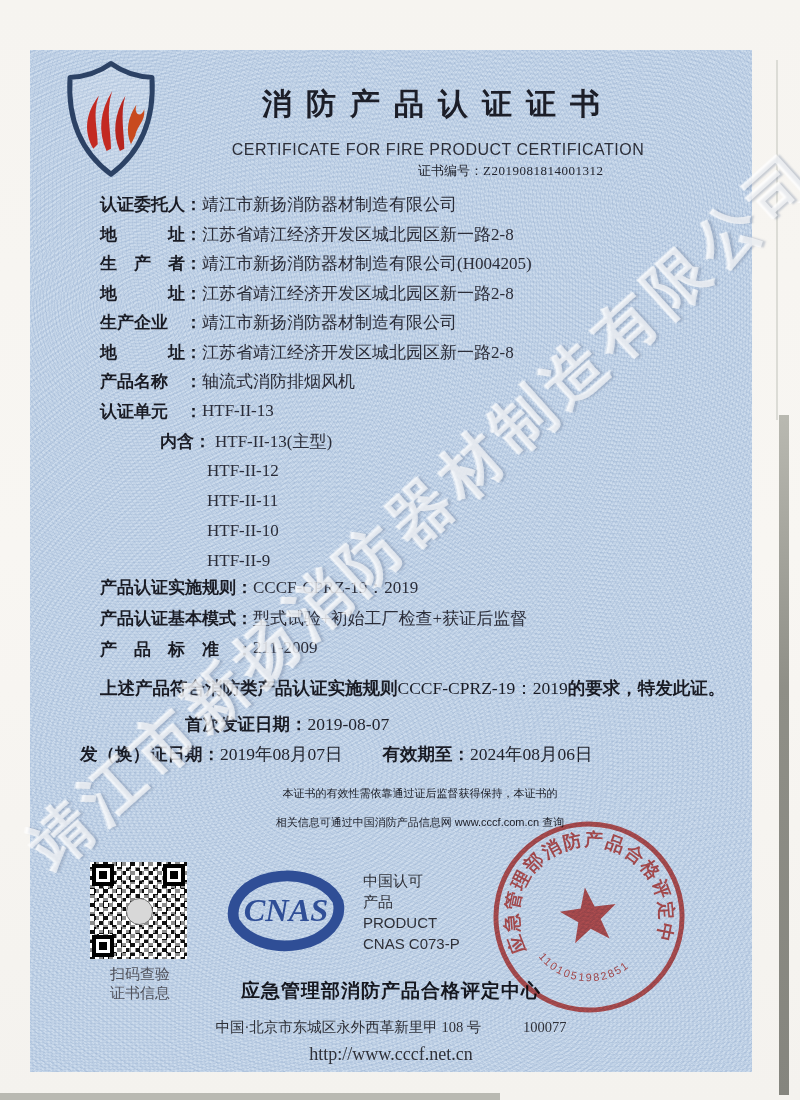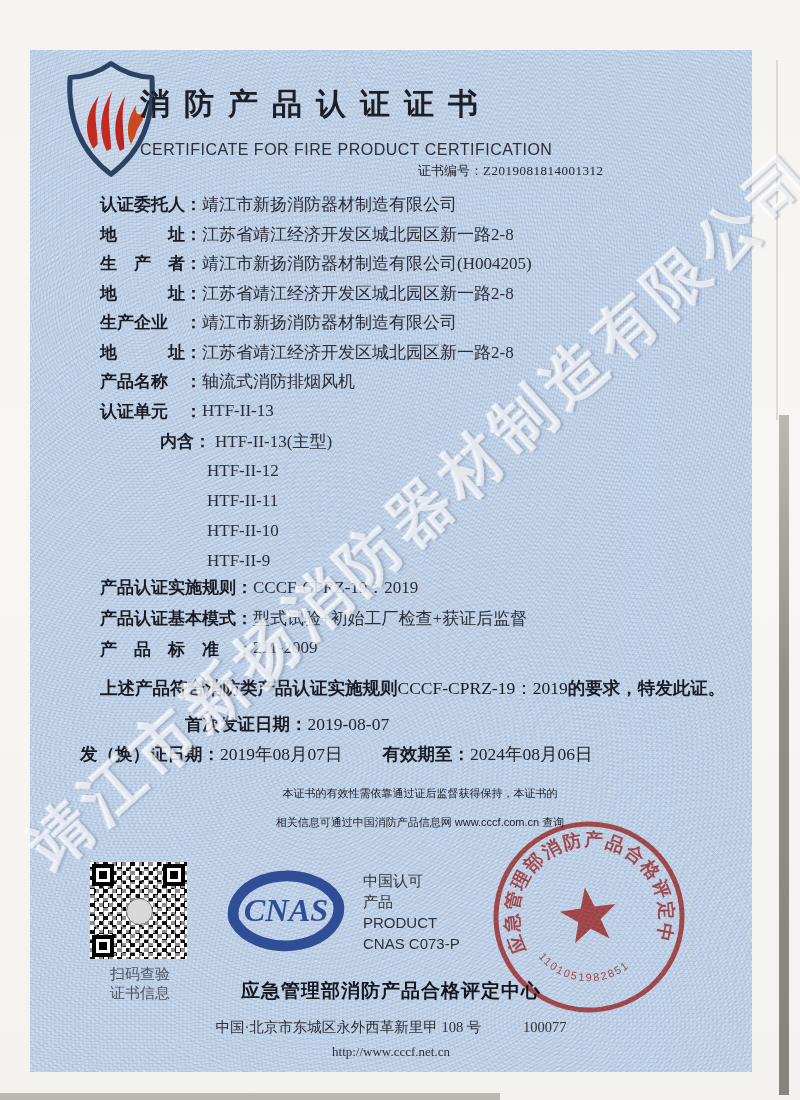--- a/index.html
+++ b/index.html
@@ -27,21 +27,21 @@
   .watermark{
     position:absolute;left:-120px;top:430px;width:1000px;text-align:center;
     transform:rotate(-42deg);transform-origin:center;
     font-size:62px;letter-spacing:7px;font-weight:bold;white-space:nowrap;
     color:rgba(255,255,255,.62);
     text-shadow:2px 2px 2px rgba(110,125,155,.35), -1px -1px 1px rgba(255,255,255,.5);
     pointer-events:none;z-index:5;
   }
 
   .logo{position:absolute;left:25px;top:8px;width:112px;height:124px;}
-  .title-block{position:absolute;left:110px;right:16px;top:34px;text-align:left;z-index:2;}
+  .title-block{position:absolute;left:110px;right:16px;top:34px;text-align:center;z-index:2;}
   .title-cn{font-size:30px;font-weight:bold;letter-spacing:14px;color:#1c1e28;}
   .title-en{margin-top:16px;font-size:16px;letter-spacing:.5px;color:#2c2e38;}
   .certno{position:absolute;left:388px;top:112px;font-size:13px;z-index:2;}
   .certno .val{font-family:"Liberation Serif","DejaVu Serif",serif;letter-spacing:.5px;}
 
   .content{position:absolute;left:70px;top:140px;width:640px;z-index:2;}
   .frow{display:flex;align-items:center;height:29.5px;font-size:17px;}
   .frow .lbl{font-weight:bold;white-space:pre;color:#191b24;}
   .frow .val{font-family:"Liberation Serif","DejaVu Serif",serif;color:#2a2c38;white-space:pre;}
   .mrow{display:flex;align-items:center;height:30px;font-size:17px;}
@@ -79,21 +79,21 @@
     font-size:17px;letter-spacing:2px;color:#3a3c46;z-index:2;
     font-family:"Liberation Serif","DejaVu Serif",serif;}
   .stamp{position:absolute;left:460px;top:768px;width:198px;height:198px;z-index:3;
     transform:rotate(-8deg);opacity:.88;mix-blend-mode:multiply;}
 
   .org-name{position:absolute;left:0;width:722px;top:928px;text-align:center;
     font-size:19px;font-weight:bold;letter-spacing:1px;color:#15171f;z-index:2;}
   .addr{position:absolute;left:0;width:722px;top:968px;text-align:center;font-size:14.5px;
     font-family:"Liberation Serif","DejaVu Serif",serif;color:#2e3038;z-index:2;}
   .addr .pc{margin-left:38px;}
-  .url{position:absolute;left:0;width:722px;top:994px;text-align:center;font-size:13px;
+  .url{position:absolute;left:0;width:722px;top:994px;text-align:center;font-size:18px;
     font-family:"Liberation Serif","DejaVu Serif",serif;color:#2e3038;z-index:2;}
 </style>
 </head>
 <body>
 
 <div class="page">
 
   <div class="watermark">靖江市新扬消防器材制造有限公司</div>
 
   <div class="logo">

